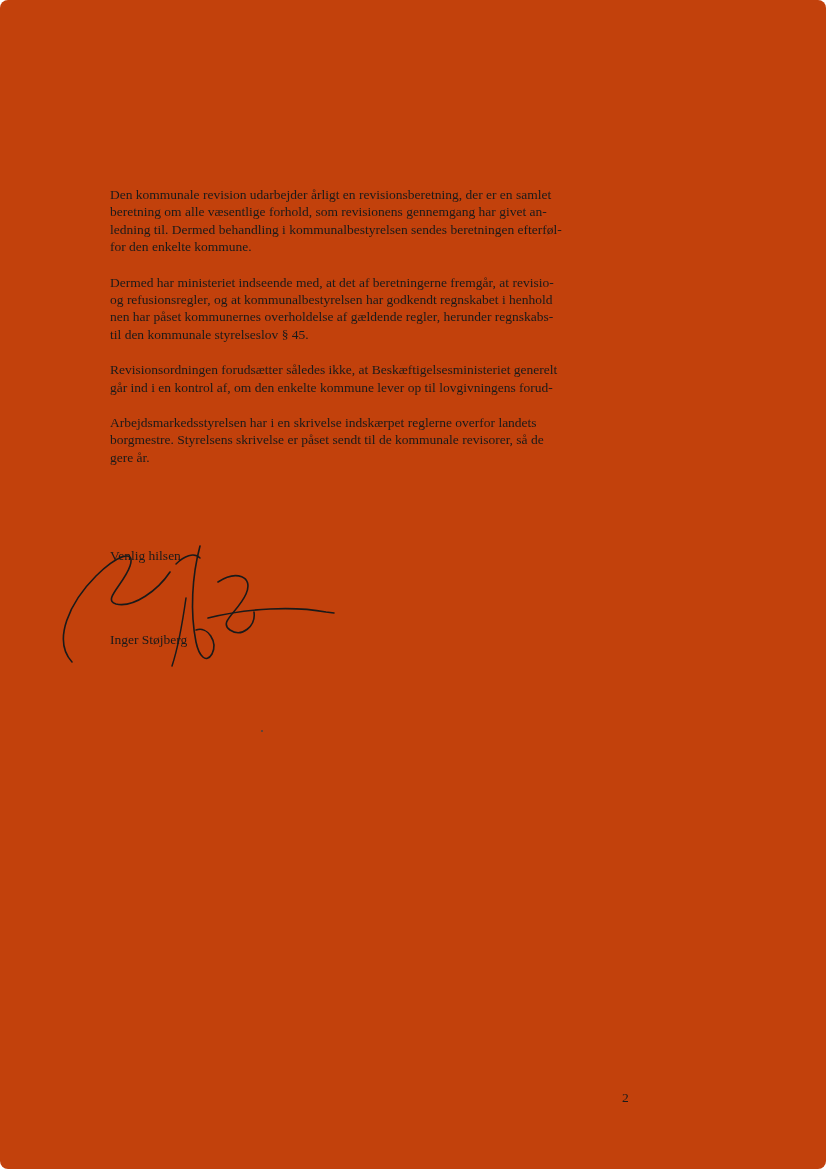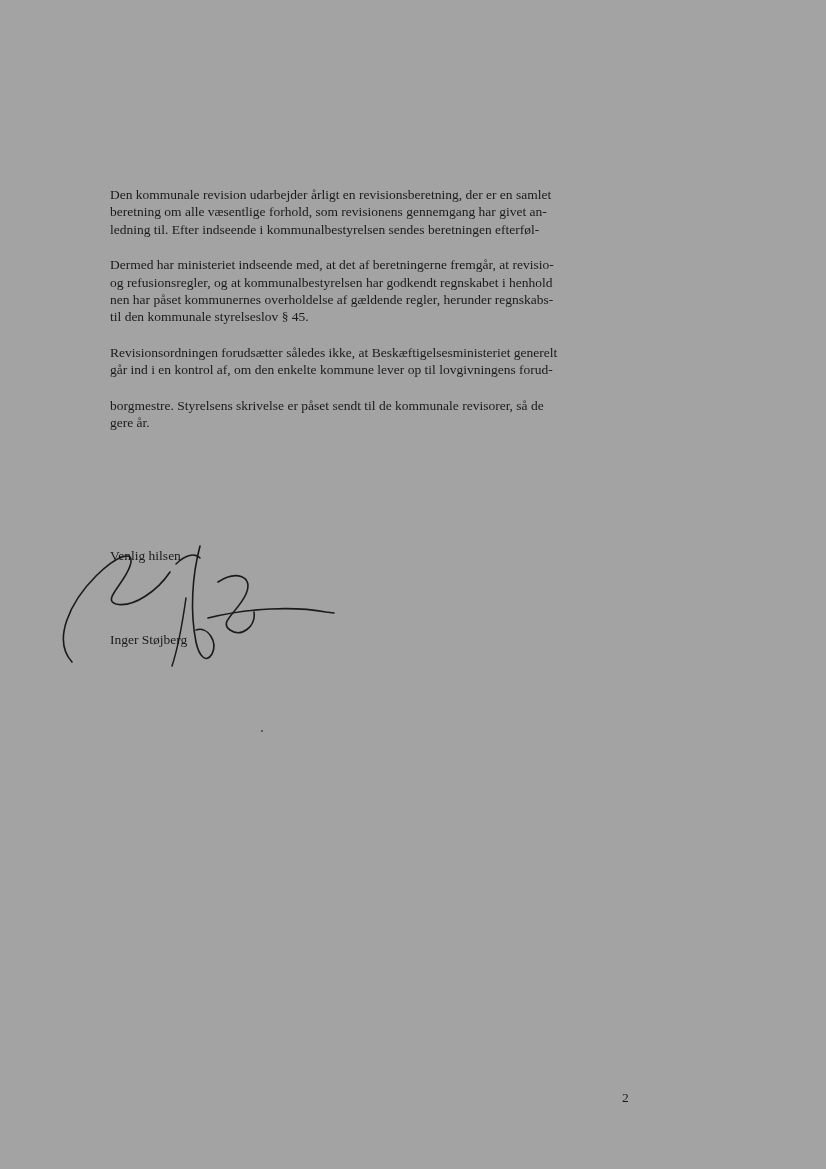--- a/index.html
+++ b/index.html
@@ -4,24 +4,25 @@
 <style>
   html, body {
     margin: 0;
     padding: 0;
     background: #ffffff;
   }
   .page {
     position: relative;
     width: 826px;
     height: 1169px;
-    background: #a3a3a3;
+    background: #c2410c;
     font-family: "Liberation Serif", "DejaVu Serif", serif;
     color: #1a1a1a;
     overflow: hidden;
+    border-radius: 8px;
   }
   .text-block {
     position: absolute;
     left: 110px;
     top: 186px;
     width: 520px;
     font-size: 13.5px;
     line-height: 17.4px;
   }
   .paragraph { margin: 0 0 18px 0; }
@@ -66,36 +67,38 @@
 </head>
 <body>
 
 <div class="page">
 
   <div class="text-block">
 
     <div class="paragraph">
       <div class="line">Den kommunale revision udarbejder årligt en revisionsberetning, der er en samlet</div>
       <div class="line">beretning om alle væsentlige forhold, som revisionens gennemgang har givet an-</div>
-      <div class="line">ledning til. Efter indseende i kommunalbestyrelsen sendes beretningen efterføl-</div>
+      <div class="line">ledning til. Dermed behandling i kommunalbestyrelsen sendes beretningen efterføl-</div>
+      <div class="line">for den enkelte kommune.</div>
     </div>
 
     <div class="paragraph">
       <div class="line">Dermed har ministeriet indseende med, at det af beretningerne fremgår, at revisio-</div>
       <div class="line">og refusionsregler, og at kommunalbestyrelsen har godkendt regnskabet i henhold</div>
       <div class="line">nen har påset kommunernes overholdelse af gældende regler, herunder regnskabs-</div>
       <div class="line">til den kommunale styrelseslov § 45.</div>
     </div>
 
     <div class="paragraph">
       <div class="line">Revisionsordningen forudsætter således ikke, at Beskæftigelsesministeriet generelt</div>
       <div class="line">går ind i en kontrol af, om den enkelte kommune lever op til lovgivningens forud-</div>
     </div>
 
     <div class="paragraph">
+      <div class="line">Arbejdsmarkedsstyrelsen har i en skrivelse indskærpet reglerne overfor landets</div>
       <div class="line">borgmestre. Styrelsens skrivelse er påset sendt til de kommunale revisorer, så de</div>
       <div class="line">gere år.</div>
     </div>
 
   </div>
 
   <div class="closing">Venlig hilsen</div>
 
   <svg class="signature-svg" viewBox="0 0 290 130" fill="none" xmlns="http://www.w3.org/2000/svg">
 

